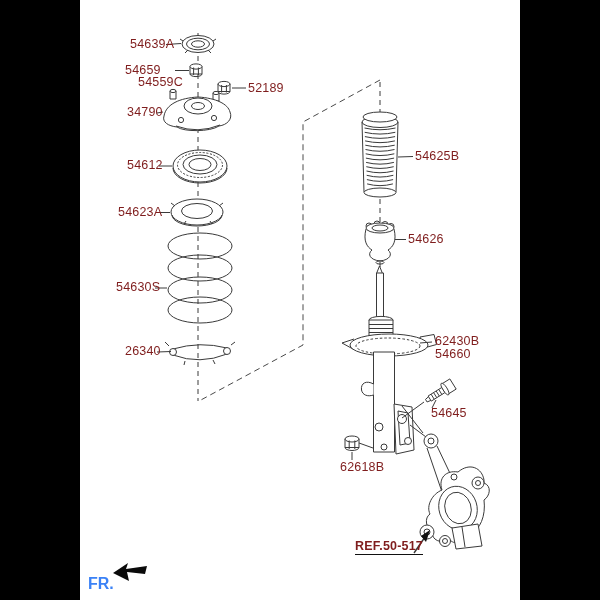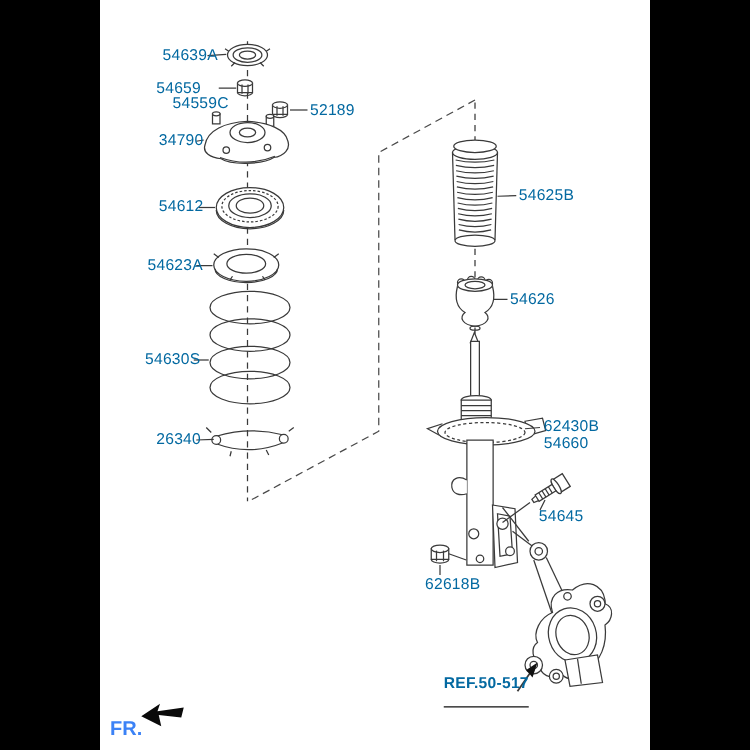--- a/index.html
+++ b/index.html
@@ -1,21 +1,21 @@
 <!DOCTYPE html>
 <html><head>
 <meta charset="utf-8">
 <style>
   html,body{margin:0;padding:0;}
   body{width:600px;height:600px;background:#000;position:relative;overflow:hidden;
        font-family:"Liberation Sans", sans-serif;}
   .canvas{position:absolute;left:80px;top:0;width:440px;height:600px;background:#fff;}
-  .lbl{position:absolute;font-size:12.5px;color:#0369a1;white-space:nowrap;line-height:13px;
+  .lbl{position:absolute;font-size:12.5px;color:#7f1d1d;white-space:nowrap;line-height:13px;
        letter-spacing:.2px;}
-  .ref{font-weight:bold;border-bottom:1.6px solid #111;padding-bottom:12px;}
+  .ref{font-weight:bold;border-bottom:1.6px solid #111;padding-bottom:1px;}
   .fr{position:absolute;left:8px;top:575px;font-size:16px;font-weight:600;color:#3b82f6;}
   svg{position:absolute;left:0;top:0;}
   svg *{vector-effect:non-scaling-stroke;}
 </style>
 </head>
 <body>
 
 <div class="canvas">
 
   <svg width="440" height="600" viewBox="0 0 440 600">

